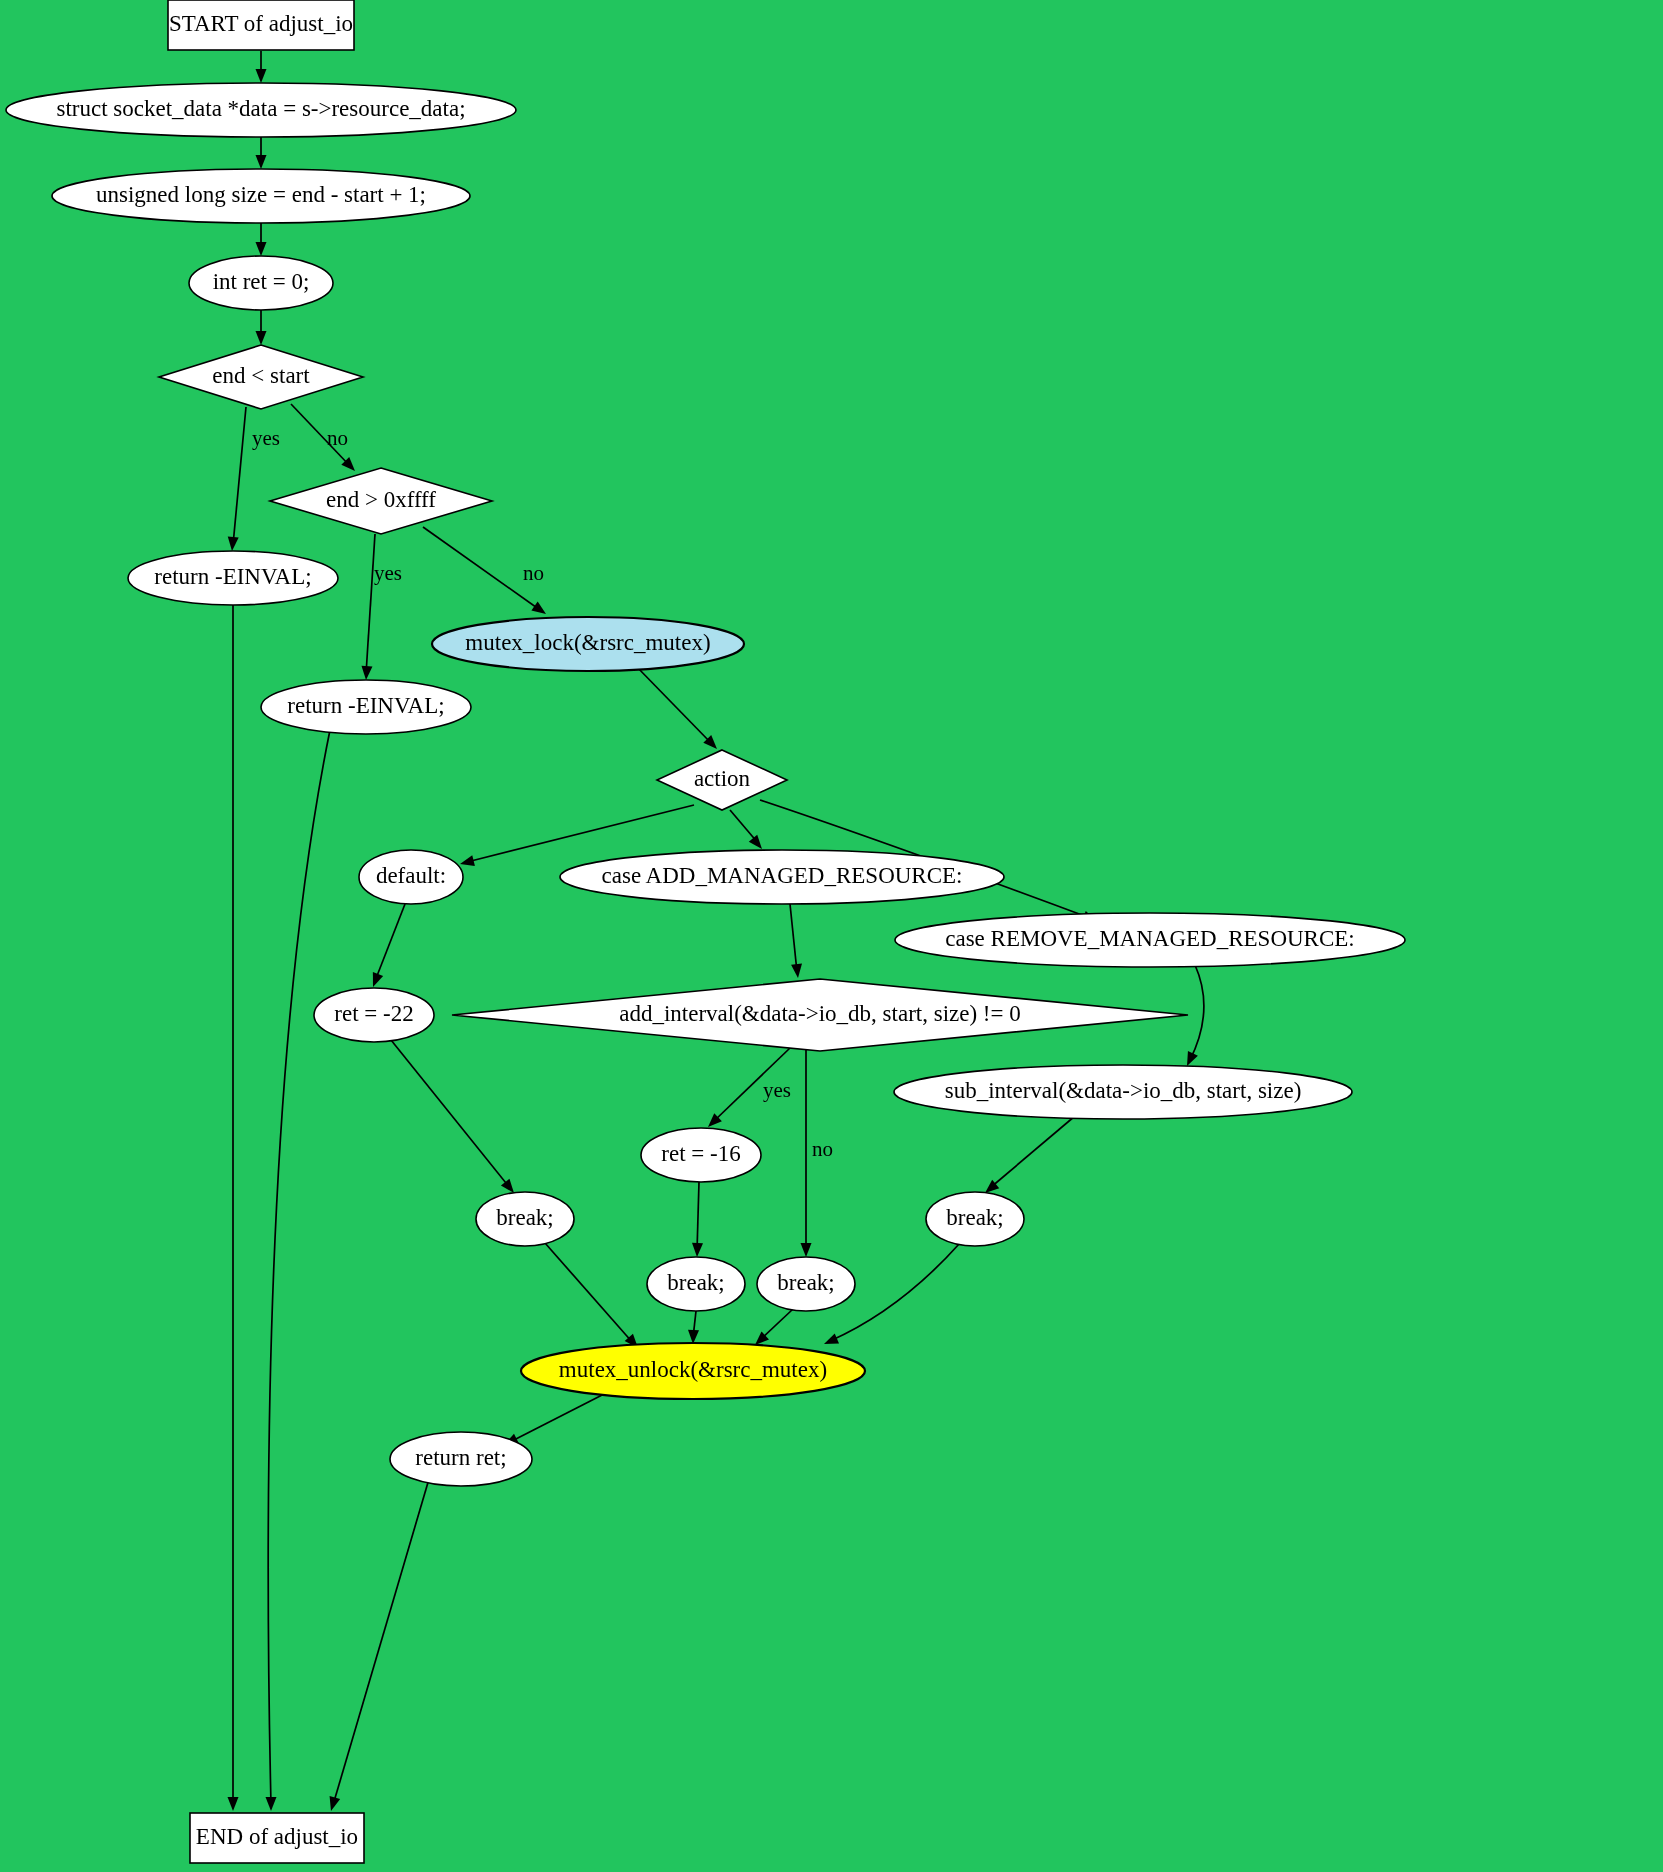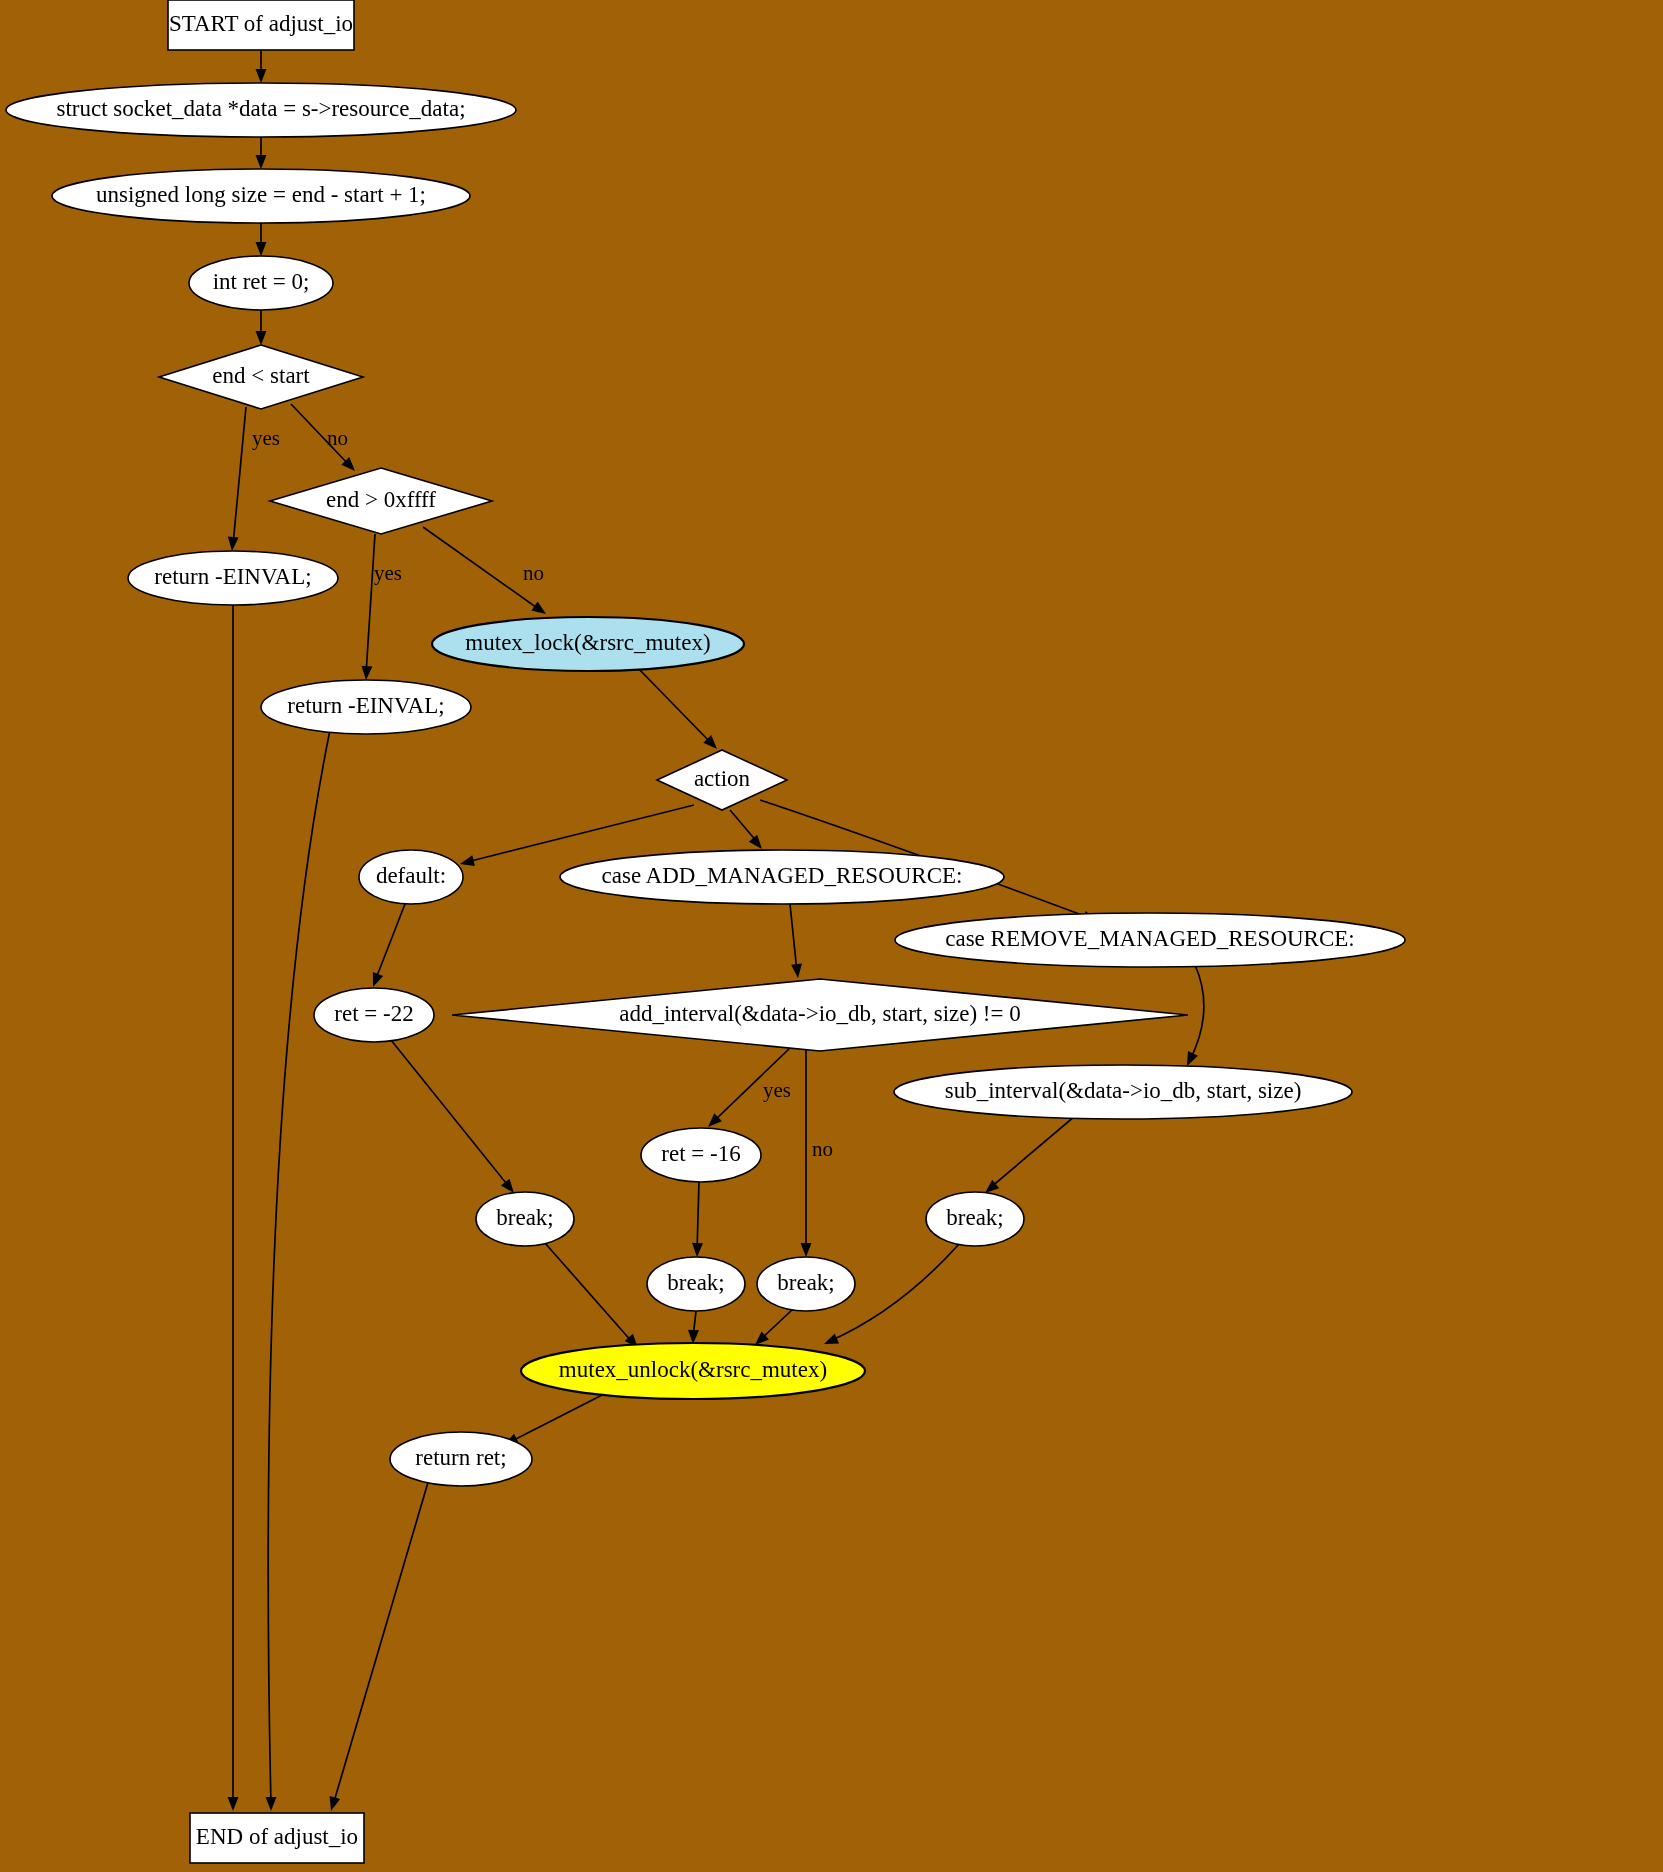--- a/index.html
+++ b/index.html
@@ -4,21 +4,21 @@
 <style>
   html, body {
     margin: 0;
     padding: 0;
     background: #ffffff;
   }
   #canvas-wrap {
     position: relative;
     width: 1663px;
     height: 1872px;
-    background: #a16207;
+    background: #22c55e;
     font-family: "Liberation Serif", "DejaVu Serif", serif;
   }
   svg#flow {
     display: block;
     width: 1663px;
     height: 1872px;
   }
   .node-shape {
     fill: #ffffff;
     stroke: #000000;

